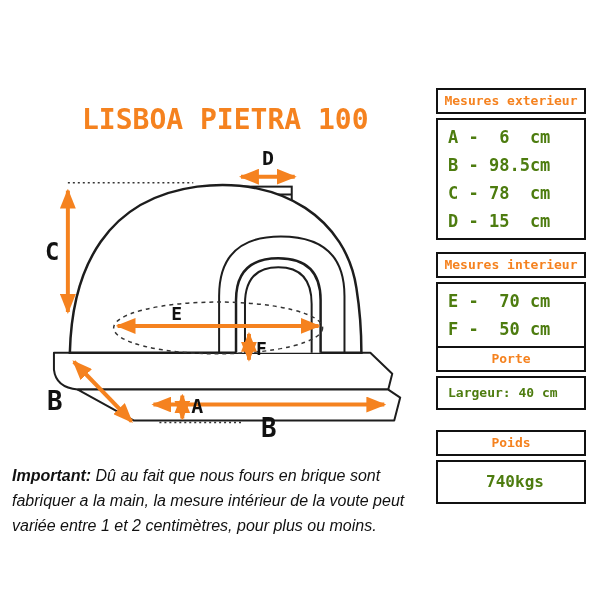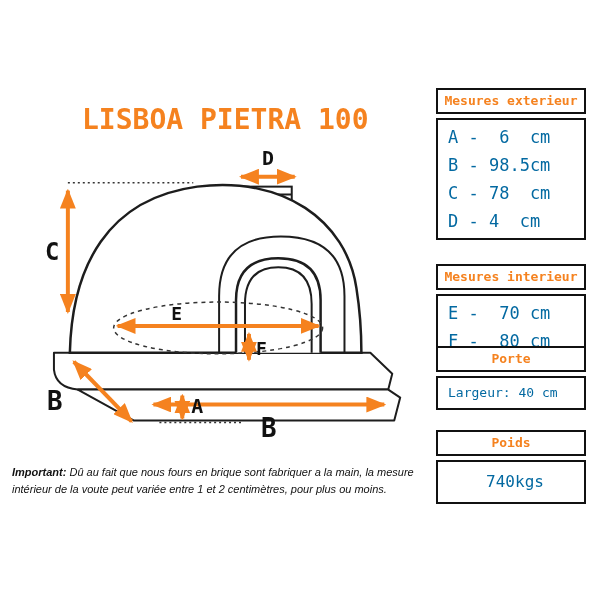--- a/index.html
+++ b/index.html
@@ -15,28 +15,28 @@
   }
   .drawing{position:absolute;left:42px;top:148px;width:398px;height:330px;}
   .panels{position:absolute;left:428px;top:0;width:152px;}
   .panel{position:absolute;left:8px;width:150px;}
   .panel-header{
     border:2px solid #111;color:#F5821F;font-weight:bold;font-size:13px;
     line-height:22px;text-align:center;background:#fff;white-space:nowrap;overflow:hidden;
   }
   .panel-body{border:2px solid #111;margin-top:4px;background:#fff;padding:3px 0;}
   .row{
-    white-space:pre;font-weight:normal;color:#0369a1;font-size:17px;line-height:28px;
+    white-space:pre;font-weight:bold;color:#4d7c0f;font-size:17px;line-height:28px;
     padding-left:10px;
   }
   .panel-porte .row{font-size:13px;line-height:24px;}
   .panel-poids .row{font-size:16px;line-height:34px;text-align:center;padding-left:8px;}
   .note{
     position:absolute;left:12px;top:464px;width:432px;margin:0;
-    font-family:"Liberation Sans", sans-serif;font-style:italic;font-size:11px;
+    font-family:"Liberation Sans", sans-serif;font-style:italic;font-size:16px;
     line-height:1.55;color:#111;
   }
   .note b{font-weight:bold;}
   svg text{
     font-family:"DejaVu Sans Mono", monospace;font-weight:bold;fill:#111;
   }
 </style>
 </head>
 <body>
 
@@ -88,29 +88,29 @@
   </div>
 
   <div class="panels">
 
     <section class="panel" style="top:88px;">
       <div class="panel-header">Mesures exterieur</div>
       <div class="panel-body">
         <div class="row">A -  6  cm</div>
         <div class="row">B - 98.5cm</div>
         <div class="row">C - 78  cm</div>
-        <div class="row">D - 4  cm</div>
+        <div class="row">D - 15  cm</div>
       </div>
     </section>
 
-    <section class="panel" style="top:252px;margin-top:12px;">
+    <section class="panel" style="top:252px;">
       <div class="panel-header">Mesures interieur</div>
       <div class="panel-body">
         <div class="row">E -  70 cm</div>
-        <div class="row">F -  80 cm</div>
+        <div class="row">F -  50 cm</div>
       </div>
     </section>
 
     <section class="panel panel-porte" style="top:346px;">
       <div class="panel-header">Porte</div>
       <div class="panel-body">
         <div class="row">Largeur: 40 cm</div>
       </div>
     </section>
 

